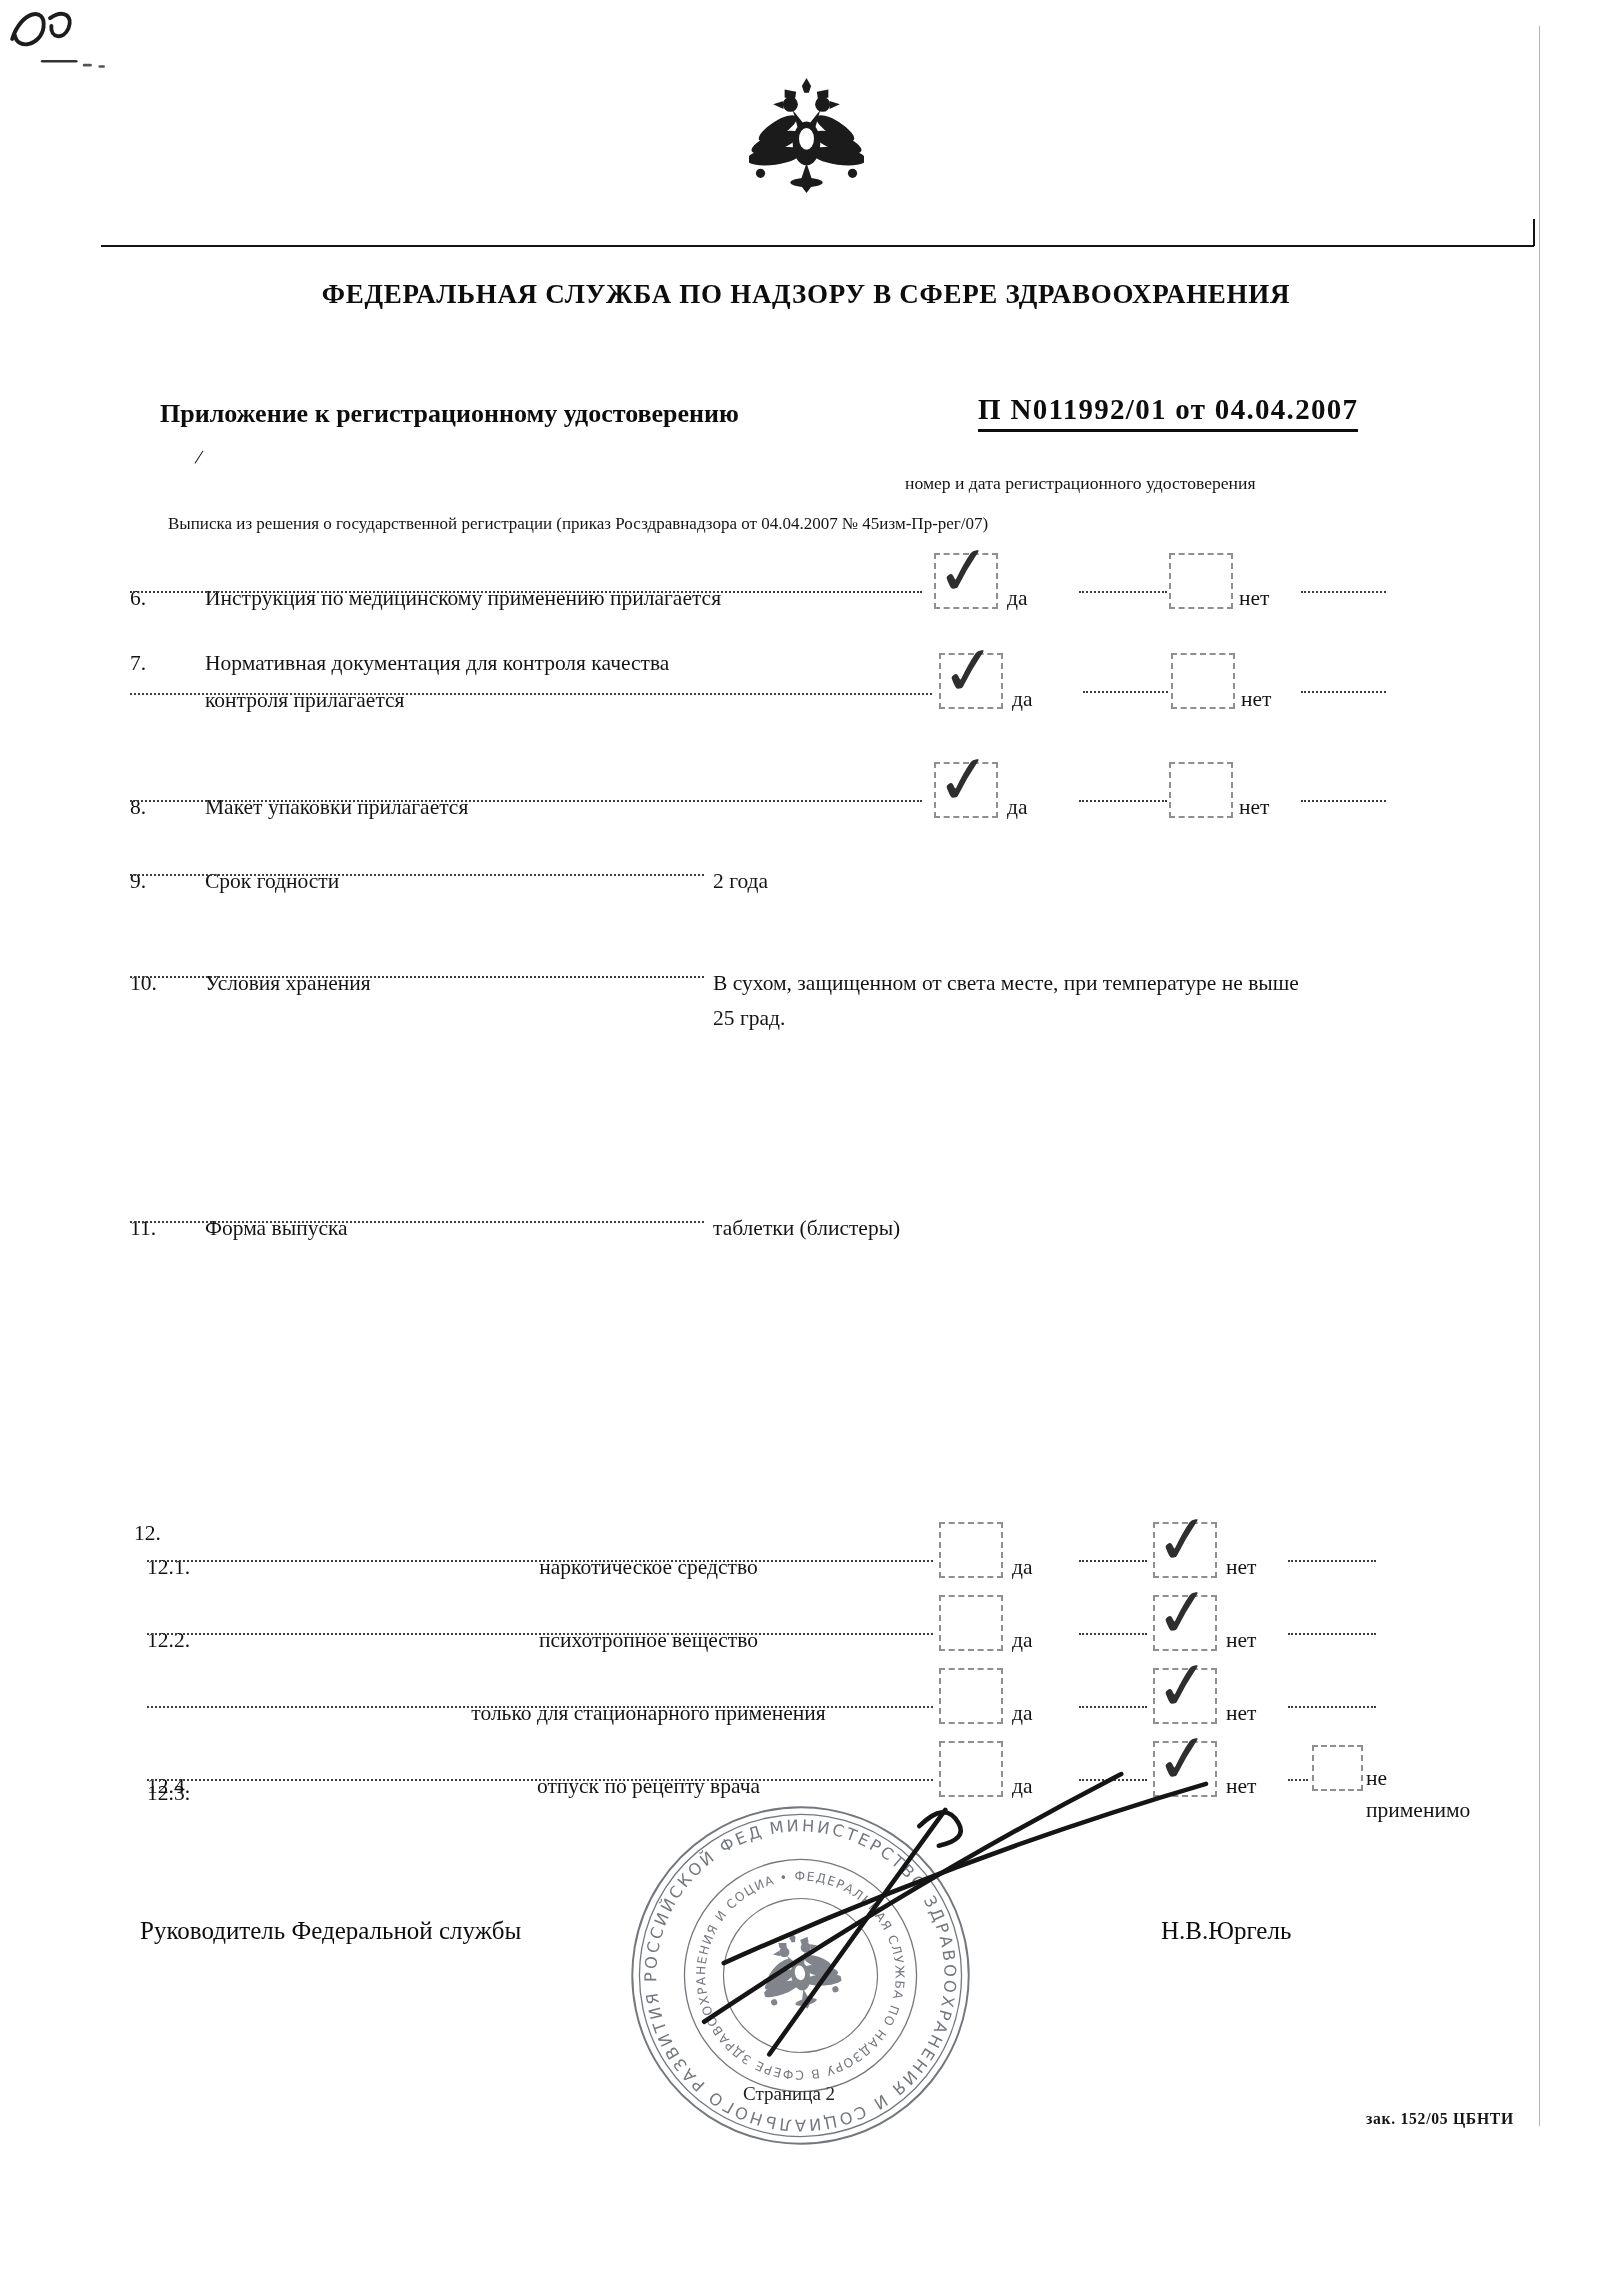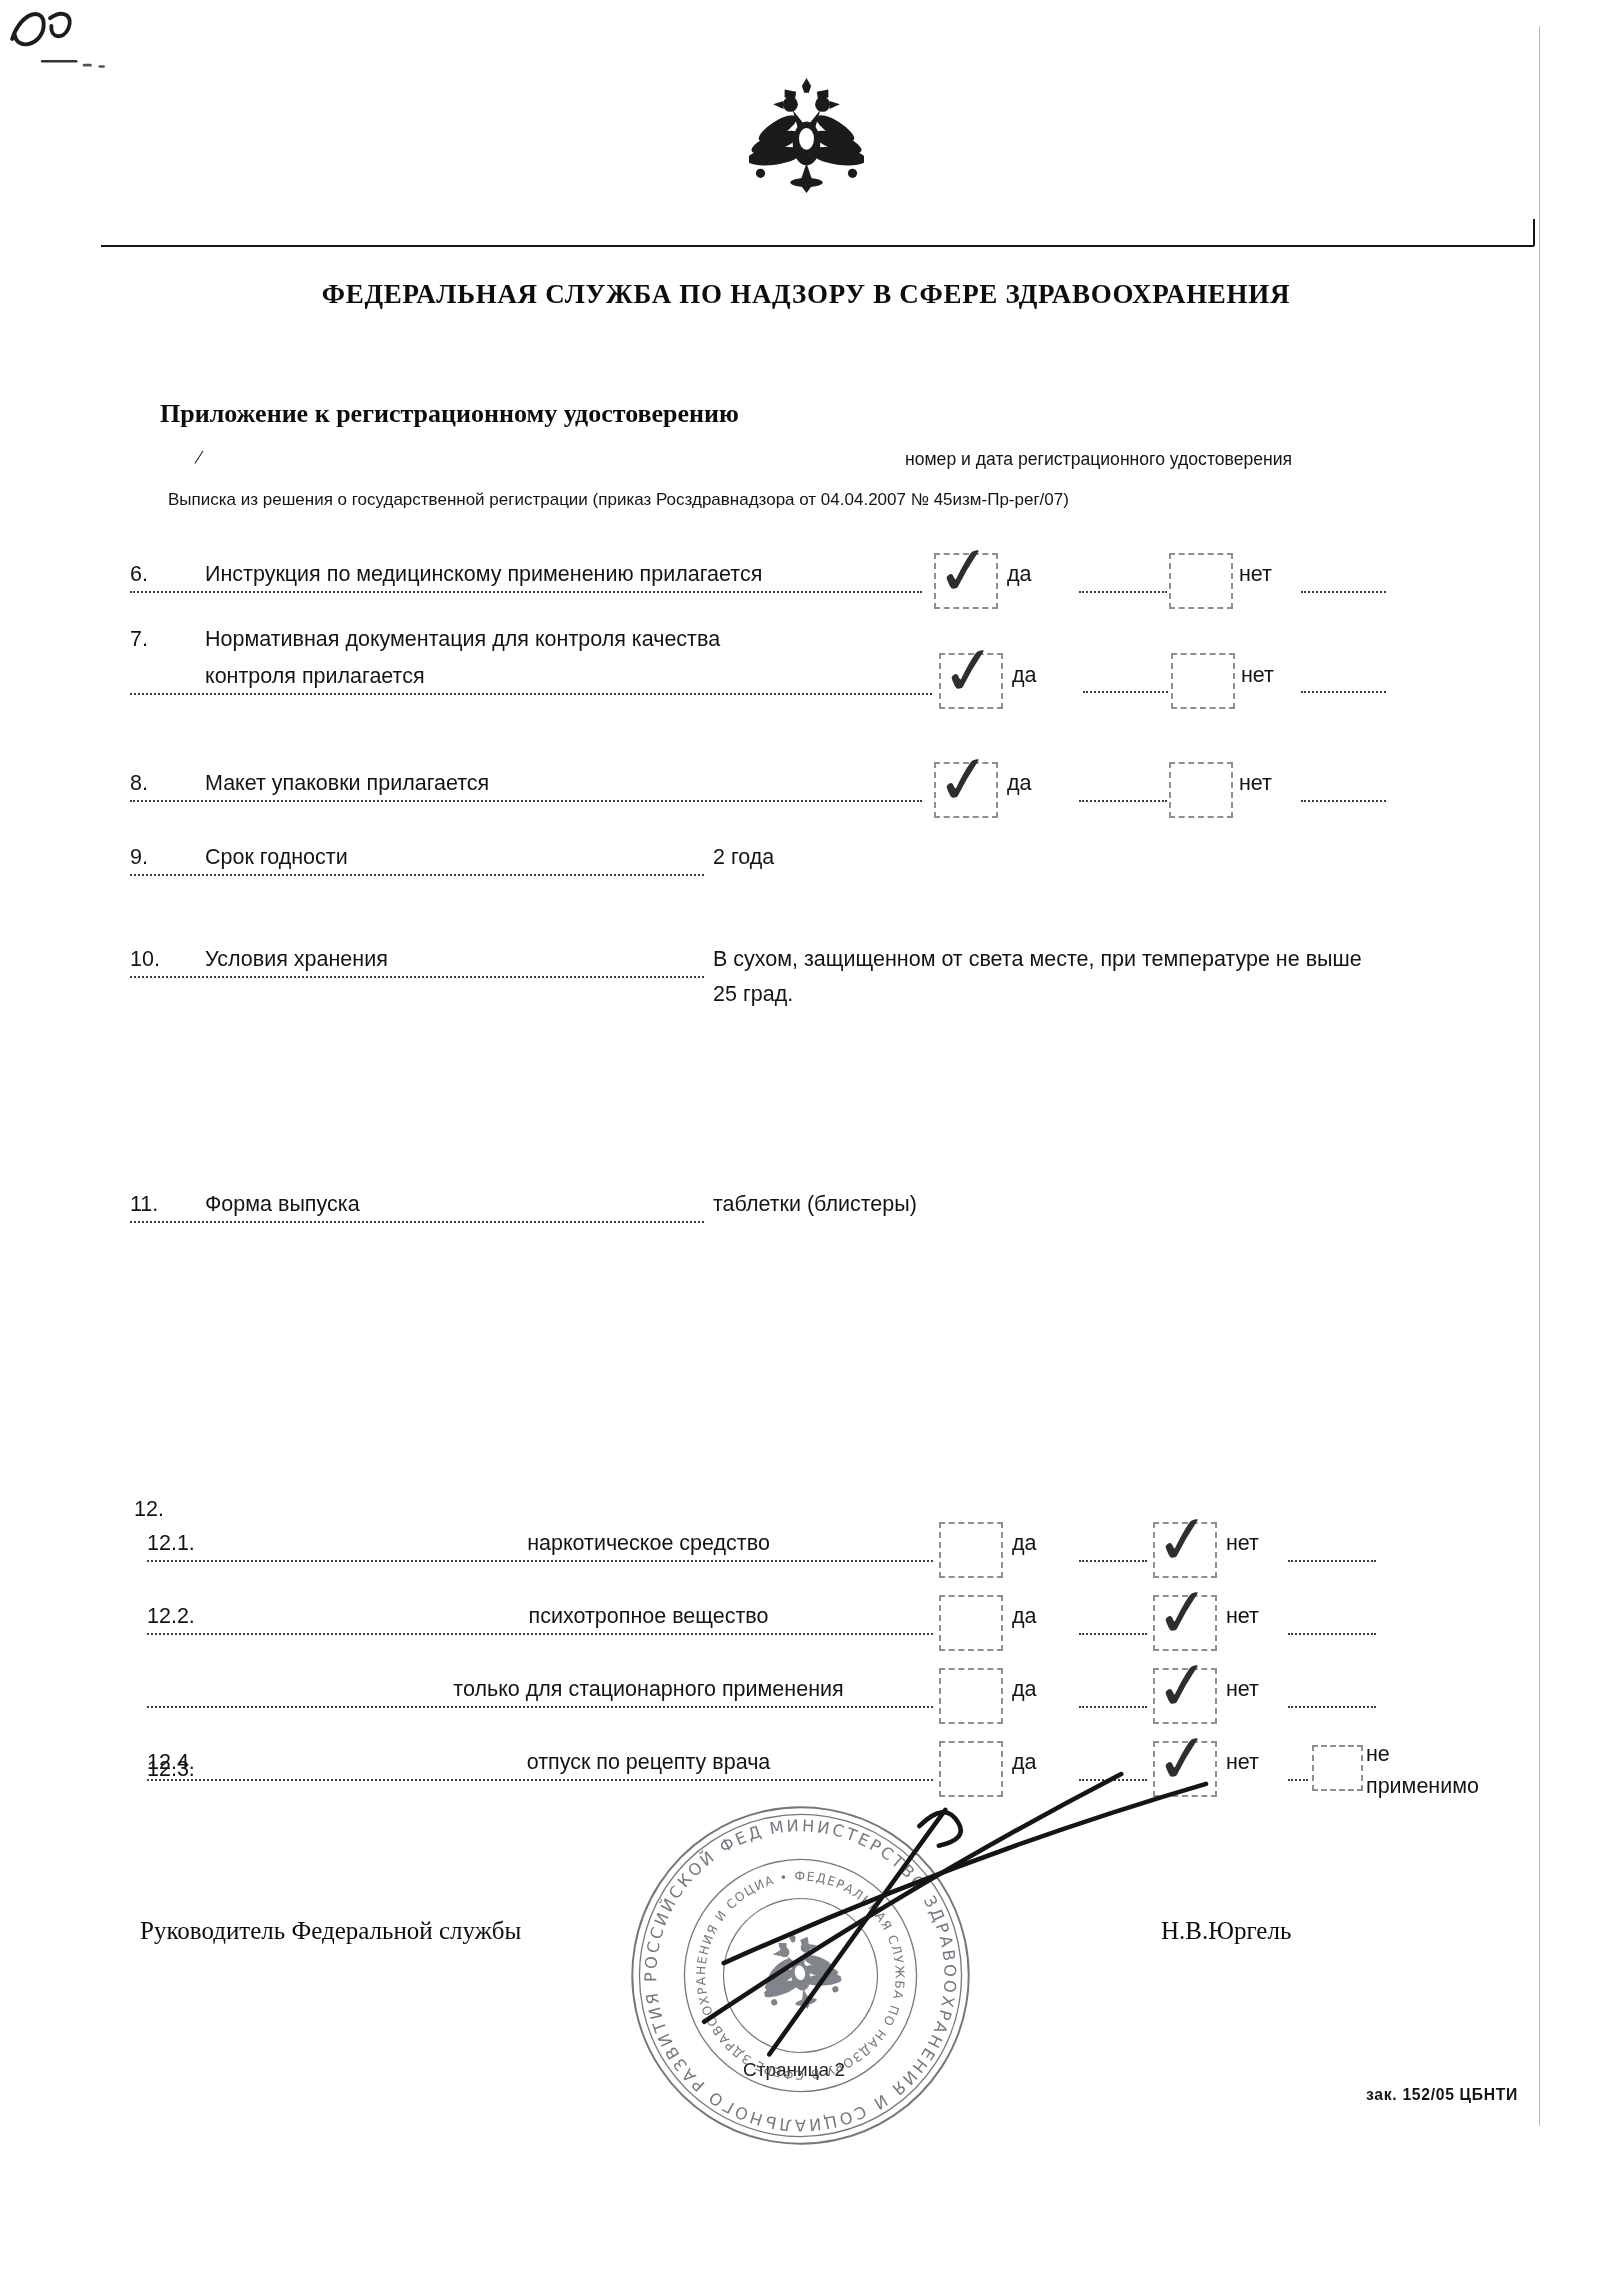--- a/index.html
+++ b/index.html
@@ -2,21 +2,21 @@
 <html style="font-size:10.4px"><head>
 <meta charset="utf-8">
 <style>
   html,body { margin:0; padding:0; background:#ffffff; }
   .page {
     position:relative; width:1612px; height:2295px; background:#fff;
     color:#111; overflow:hidden;
     font-family:"Liberation Sans","DejaVu Sans",sans-serif;
   }
   .abs { position:absolute; white-space:nowrap; }
-  .sans { font-family:Liberation Sans, sans-serif; font-size:21.5px; color:#141414; }
+  .sans { font-family:Liberation Serif, serif; font-size:21.5px; color:#141414;margin-top:24px; }
   .serif { font-family:"Liberation Serif","DejaVu Serif",serif; color:#0d0d0d; }
   .title { left:0; right:0; text-align:center; font-size:27px; font-weight:600; letter-spacing:0.7px; }
   .appendix { font-size:26px; font-weight:700; }
   .regnum { font-size:29px; font-weight:600; letter-spacing:1.3px; border-bottom:3.3px solid #0d0d0d; padding-bottom:3.3px; }
   .caption { font-size:17.6px; }
   .extract { font-size:17px; }
   .num { font-size:21.5px; }
   .dotline { position:absolute; height:0; border-top:2px dotted #3c3c3c; }
   .solidline { position:absolute; height:0; border-top:2.6px solid #141414; }
   .cb { position:absolute; width:60px; height:52px; border:2px dashed #8f8f8f; background:transparent; }
@@ -75,20 +75,21 @@
 
   <svg class="abs" style="left:749px;top:76px" width="115" height="128" viewBox="0 0 100 110">
     <g fill="#1b1b1b">
         <use href="#eagle"></use>
       </g>
   </svg>
 
   <div class="abs serif title" style="top:279px">ФЕДЕРАЛЬНАЯ СЛУЖБА ПО НАДЗОРУ В СФЕРЕ ЗДРАВООХРАНЕНИЯ</div>
 
   <div class="abs serif appendix" style="left:160px;top:399px">Приложение к регистрационному удостоверению</div>
+  <div class="abs serif regnum" style="left:978px;top:393px">П N011992/01 от 04.04.2007</div>
   <div class="abs sans caption" style="left:905px;top:449px">номер и дата регистрационного удостоверения</div>
   <div class="abs serif" style="left:196px;top:445px;font-size:21px;transform:rotate(14deg)">/</div>
 
   <div class="abs sans extract" style="left:168px;top:490px">Выписка из решения о государственной регистрации (приказ Росздравнадзора  от 04.04.2007 № 45изм-Пр-рег/07)</div>
 
   <div>
     <span class="abs sans num" style="left:130px;top:562px">6.</span>
     <span class="abs sans" style="left:205px;top:562px">Инструкция по медицинскому применению прилагается</span>
     <div class="dotline" style="left:130px;top:591px;width:792px"></div>
     <div class="cb" style="left:934px;top:553px">

